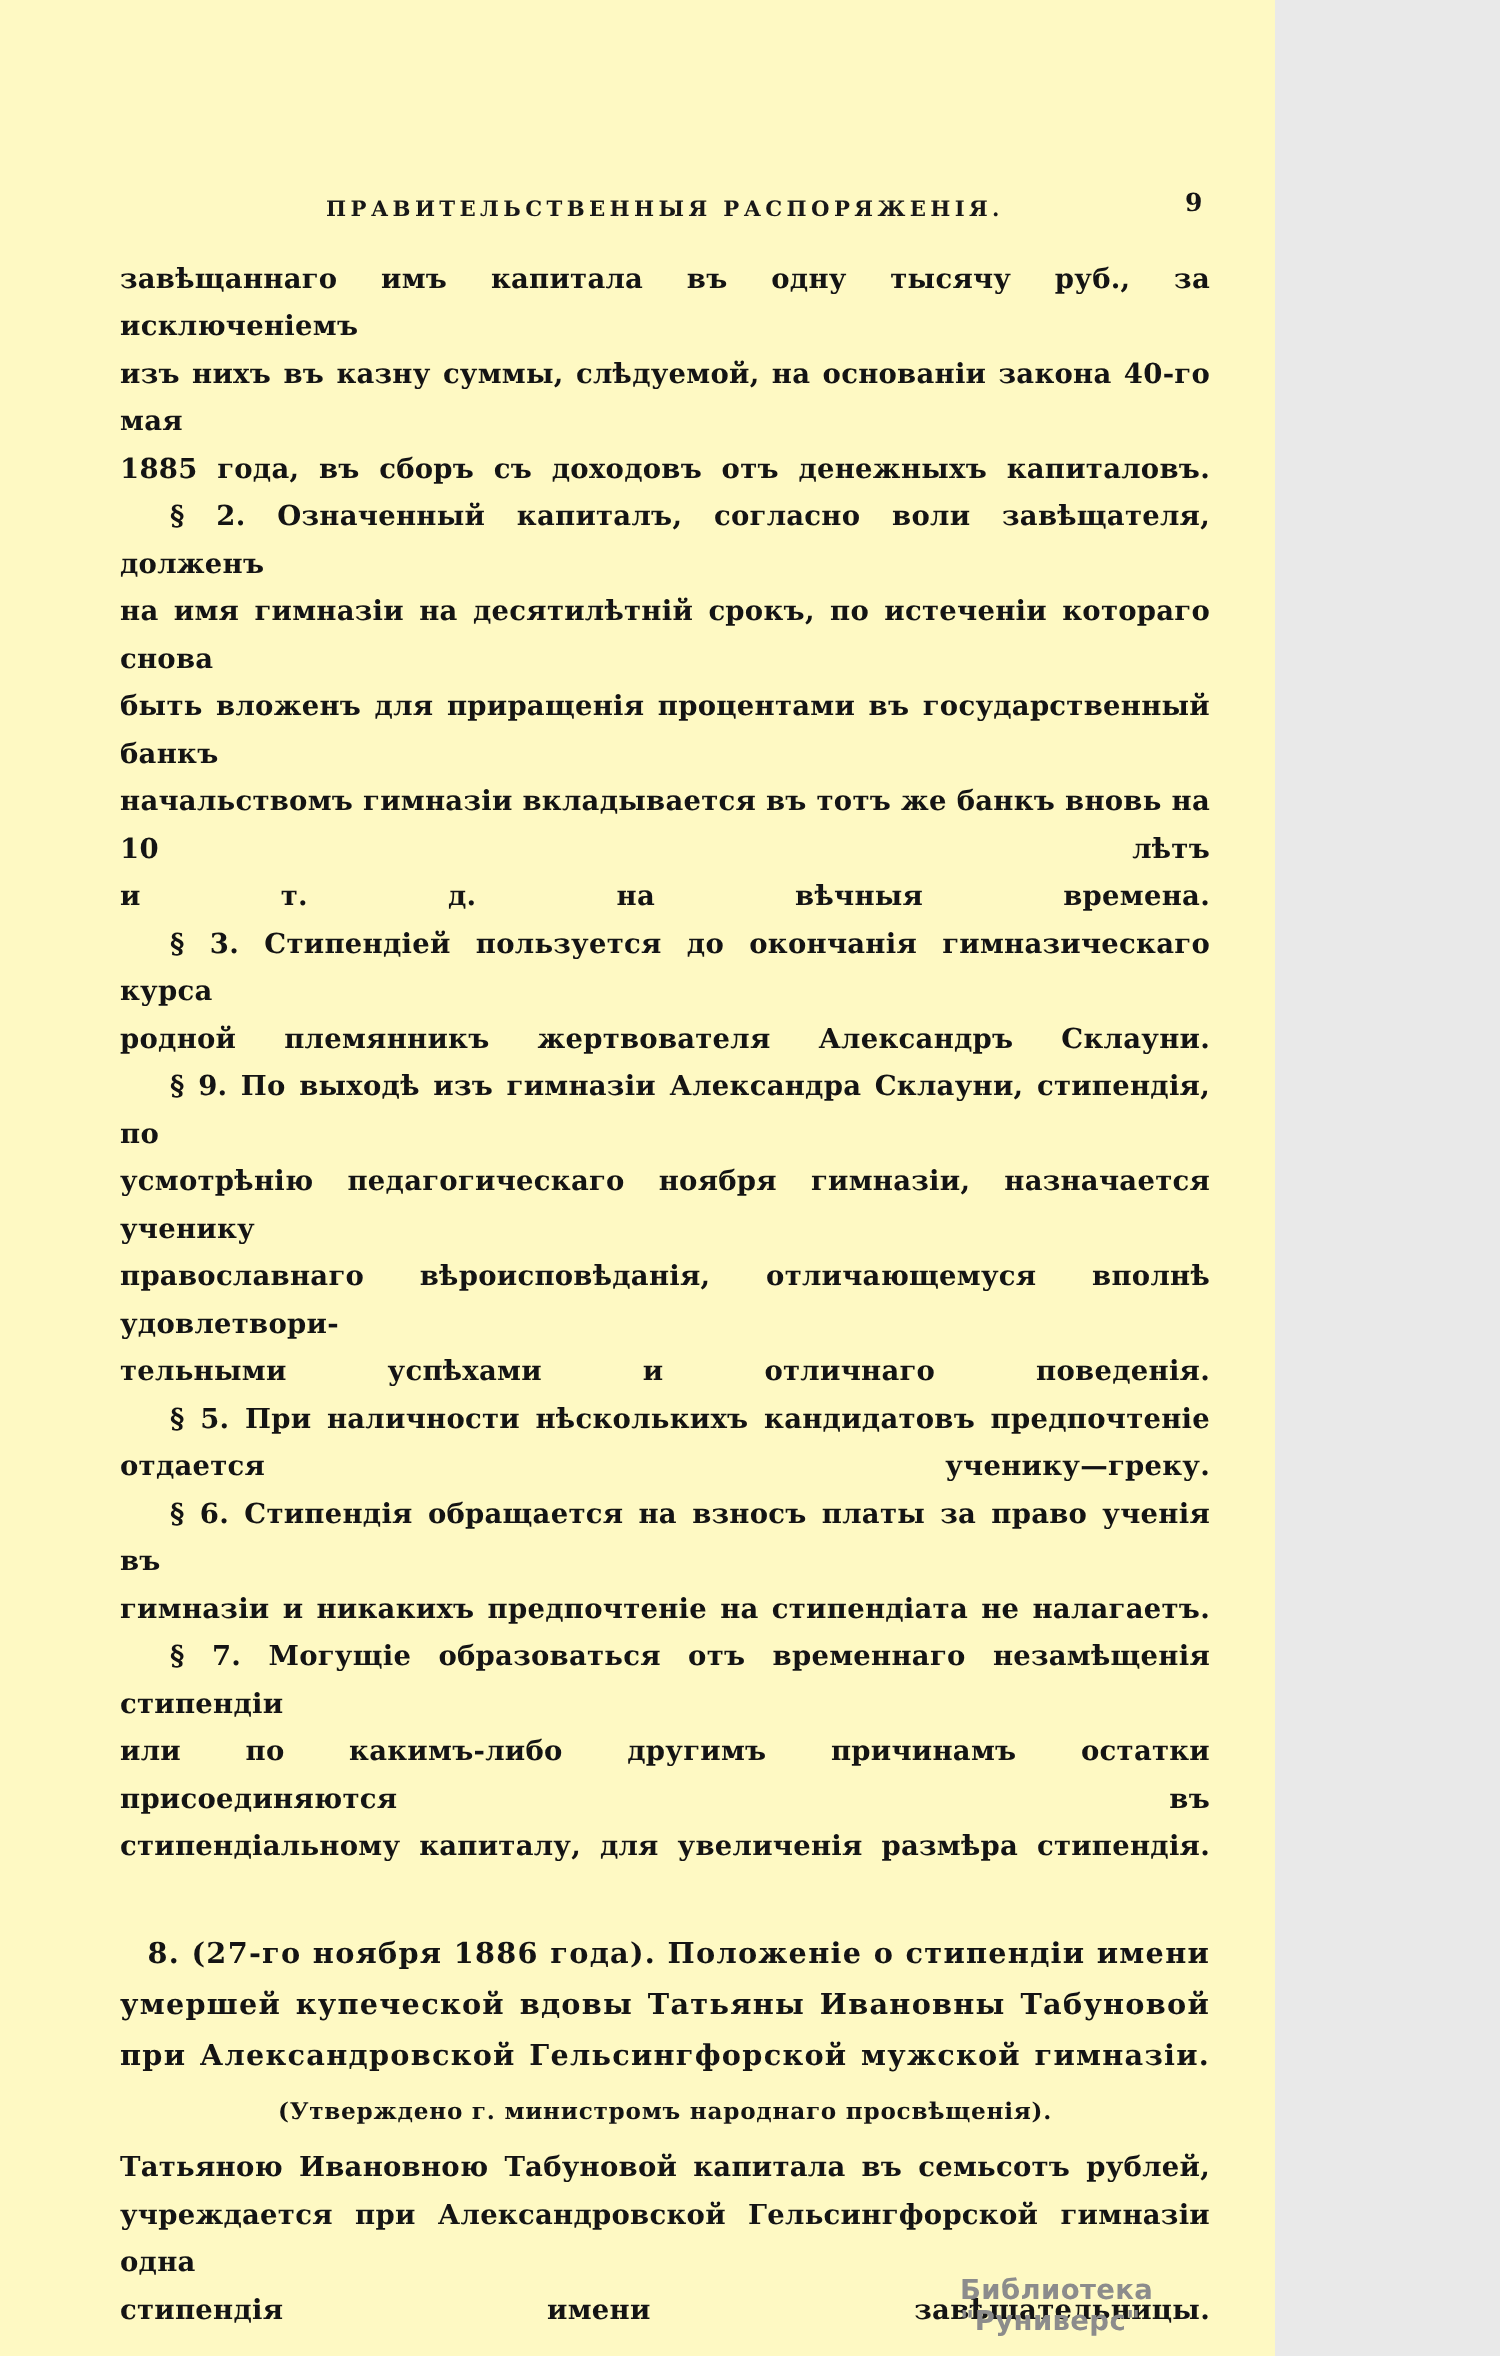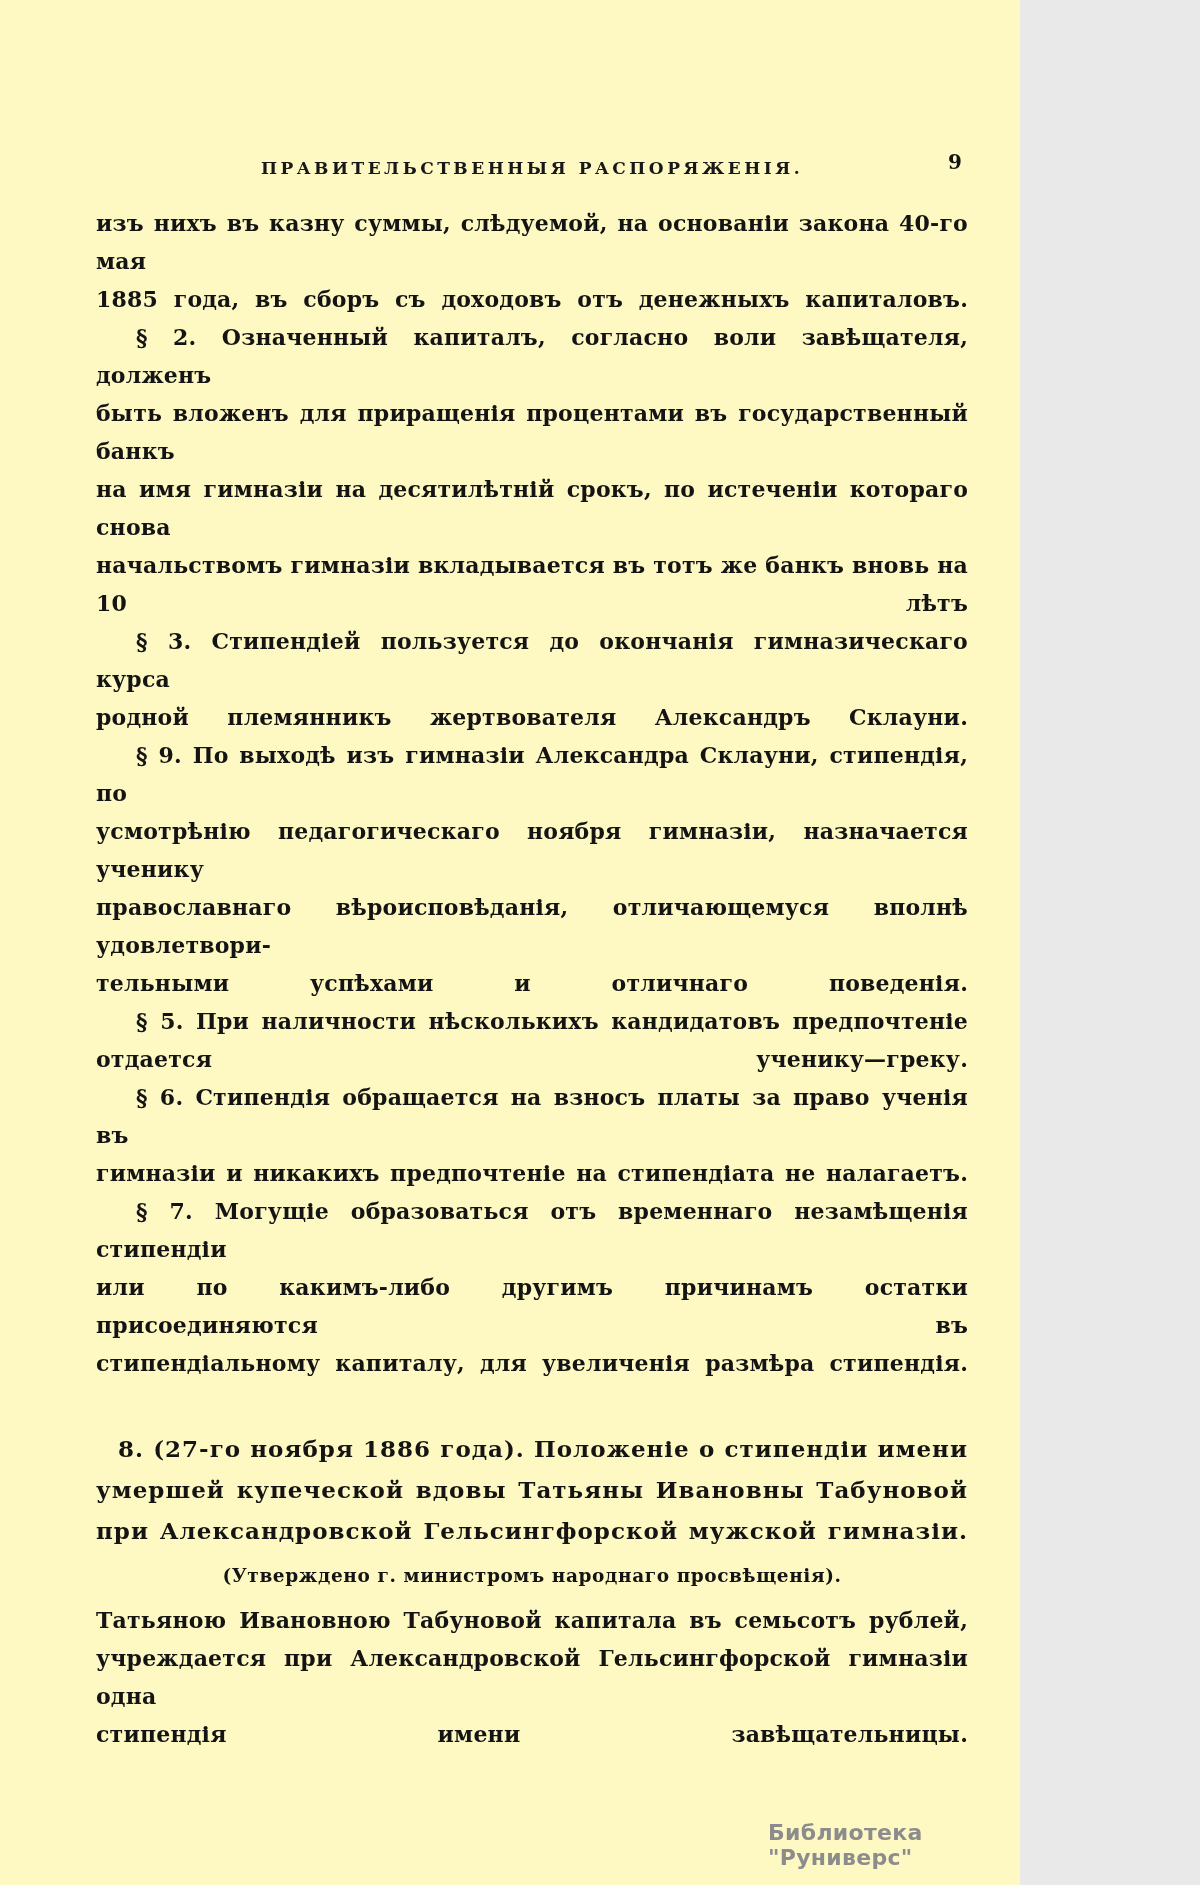--- a/index.html
+++ b/index.html
@@ -77,28 +77,30 @@
 </style>
 </head>
 <body>
 
 <div class="page">
   <div class="running-header">ПРАВИТЕЛЬСТВЕННЫЯ РАСПОРЯЖЕНІЯ.</div>
   <div class="page-number">9</div>
 
   <div class="text-column">
       <div class="block body">
+        <div class="line">завѣщаннаго имъ капитала въ одну тысячу руб., за исключеніемъ</div>
         <div class="line">изъ нихъ въ казну суммы, слѣдуемой, на основаніи закона 40-го мая</div>
         <div class="line lastline">1885 года, въ сборъ съ доходовъ отъ денежныхъ капиталовъ.</div>
       </div>
       <div class="block body">
         <div class="line indent">§ 2. Означенный капиталъ, согласно воли завѣщателя, долженъ</div>
+        <div class="line">на имя гимназіи на десятилѣтній срокъ, по истеченіи котораго снова</div>
         <div class="line">быть вложенъ для приращенія процентами въ государственный банкъ</div>
-        <div class="line">на имя гимназіи на десятилѣтній срокъ, по истеченіи котораго снова</div>
         <div class="line">начальствомъ гимназіи вкладывается въ тотъ же банкъ вновь на 10 лѣтъ</div>
+        <div class="line lastline">и т. д. на вѣчныя времена.</div>
       </div>
       <div class="block body">
         <div class="line indent">§ 3. Стипендіей пользуется до окончанія гимназическаго курса</div>
         <div class="line lastline">родной племянникъ жертвователя Александръ Склауни.</div>
       </div>
       <div class="block body">
         <div class="line indent">§ 9. По выходѣ изъ гимназіи Александра Склауни, стипендія, по</div>
         <div class="line">усмотрѣнію педагогическаго ноября гимназіи, назначается ученику</div>
         <div class="line">православнаго вѣроисповѣданія, отличающемуся вполнѣ удовлетвори-</div>
         <div class="line lastline">тельными успѣхами и отличнаго поведенія.</div>

